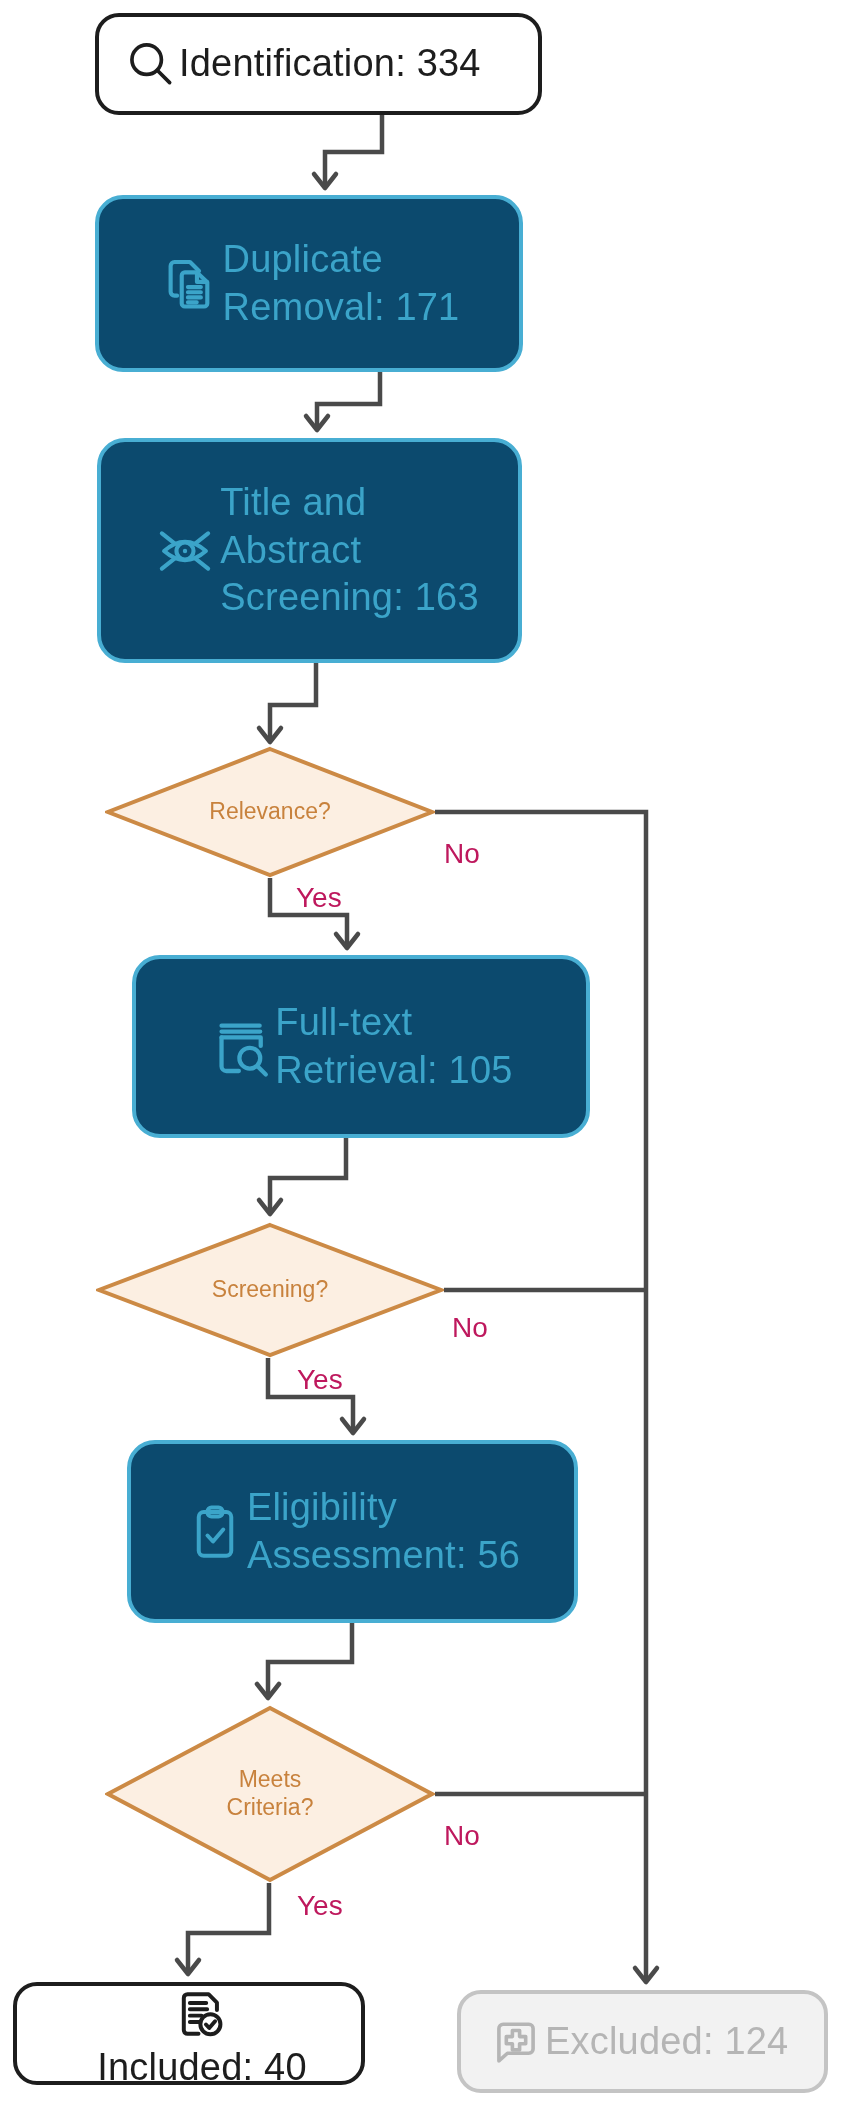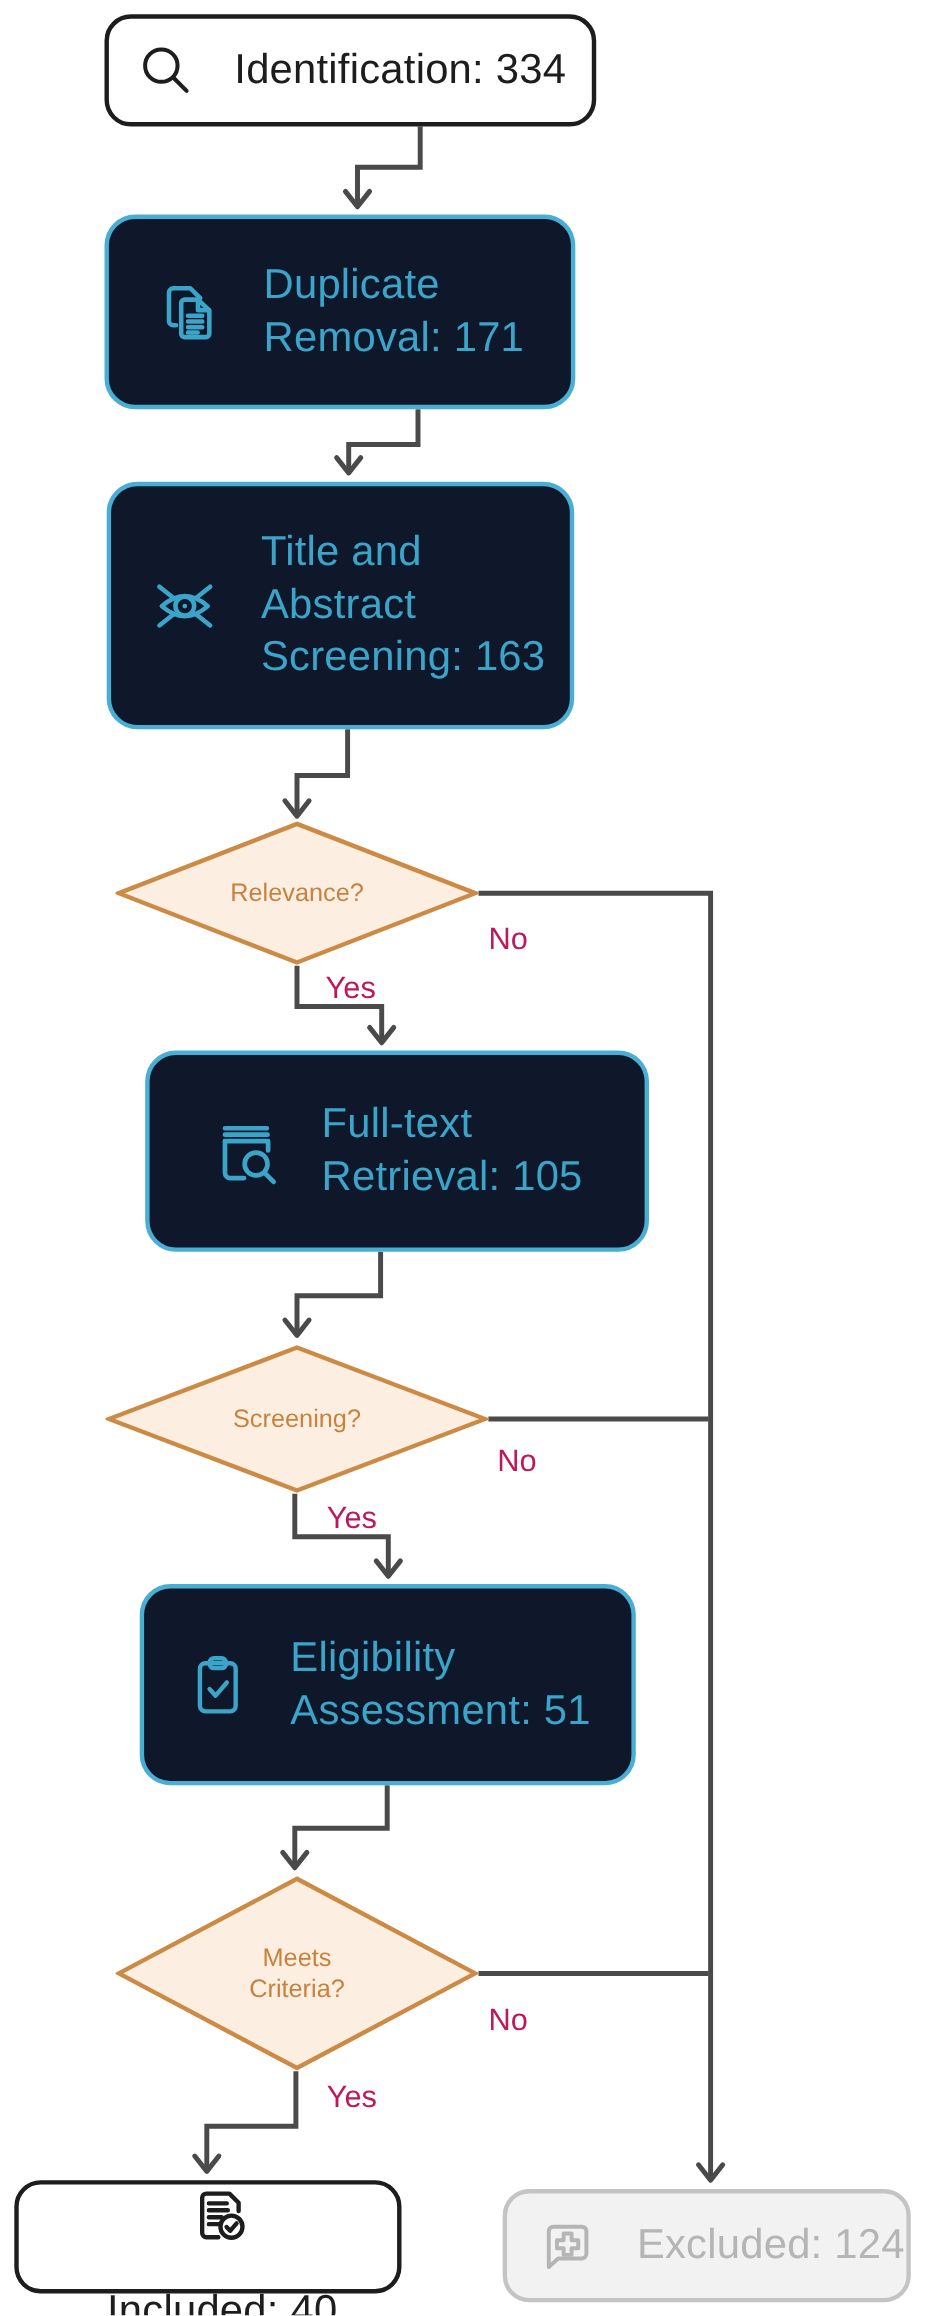--- a/index.html
+++ b/index.html
@@ -3,32 +3,32 @@
 <meta charset="utf-8">
 <style>
   html,body{margin:0;padding:0;background:#fff;}
   .canvas{
     position:relative;width:850px;height:2105px;background:#ffffff;
     font-family:"Liberation Sans",sans-serif;overflow:hidden;
   }
   .connectors{position:absolute;left:0;top:0;z-index:1;}
   .node{
     position:absolute;z-index:2;box-sizing:border-box;
-    display:flex;align-items:center;justify-content:center;gap:36px;
+    display:flex;align-items:center;justify-content:center;gap:2px;
   }
   .node .label{
     font-size:38px;line-height:1.26;font-weight:500;letter-spacing:.2px;
     white-space:pre-line;
   }
   .pill{
     background:#ffffff;border:4px solid #1d1d1d;border-radius:24px;color:#1d1d1d;
     justify-content:flex-start;padding-left:26px;
   }
   .process{
-    background:#0f172a;border:4px solid #48aed3;border-radius:28px;color:#3ba4c9;
+    background:#0c4a6e;border:4px solid #48aed3;border-radius:28px;color:#3ba4c9;
   }
   .disabled{
     background:#f2f2f2;border:4px solid #c4c4c4;border-radius:24px;color:#b5b5b5;
     justify-content:flex-start;padding-left:28px;
   }
   .diamond{position:absolute;z-index:2;}
   .diamond svg{position:absolute;left:0;top:0;}
   .diamond .label{
     position:absolute;left:0;top:0;width:100%;height:100%;
     display:flex;align-items:center;justify-content:center;text-align:center;
@@ -133,21 +133,21 @@
 
   <div class="node process" style="left:127px;top:1440px;width:451px;height:183px;">
     <span class="icon">
       <svg width="60" height="60" viewBox="0 0 24 24" fill="none" stroke="currentColor" stroke-width="1.6" stroke-linecap="round" stroke-linejoin="round">
         <rect x="5.5" y="4" width="13" height="17.5" rx="2"></rect>
         <rect x="9" y="2.2" width="6" height="3.6" rx="1.6"></rect>
         <path d="M9 13.4 l2.2 2.4 L15.3 11"></path>
       </svg>
     </span>
     <span class="label">Eligibility
-Assessment: 51</span>
+Assessment: 56</span>
   </div>
 
   <div class="diamond" style="left:105px;top:1705px;width:330px;height:178px;">
     <svg width="330" height="178" viewBox="0 0 330 178">
       <polygon points="165,3 327,89 165,175 3,89" fill="#fcefe2" stroke="#cc8a45" stroke-width="4" stroke-linejoin="miter"></polygon>
     </svg>
     <span class="label">Meets
 Criteria?</span>
   </div>
 

